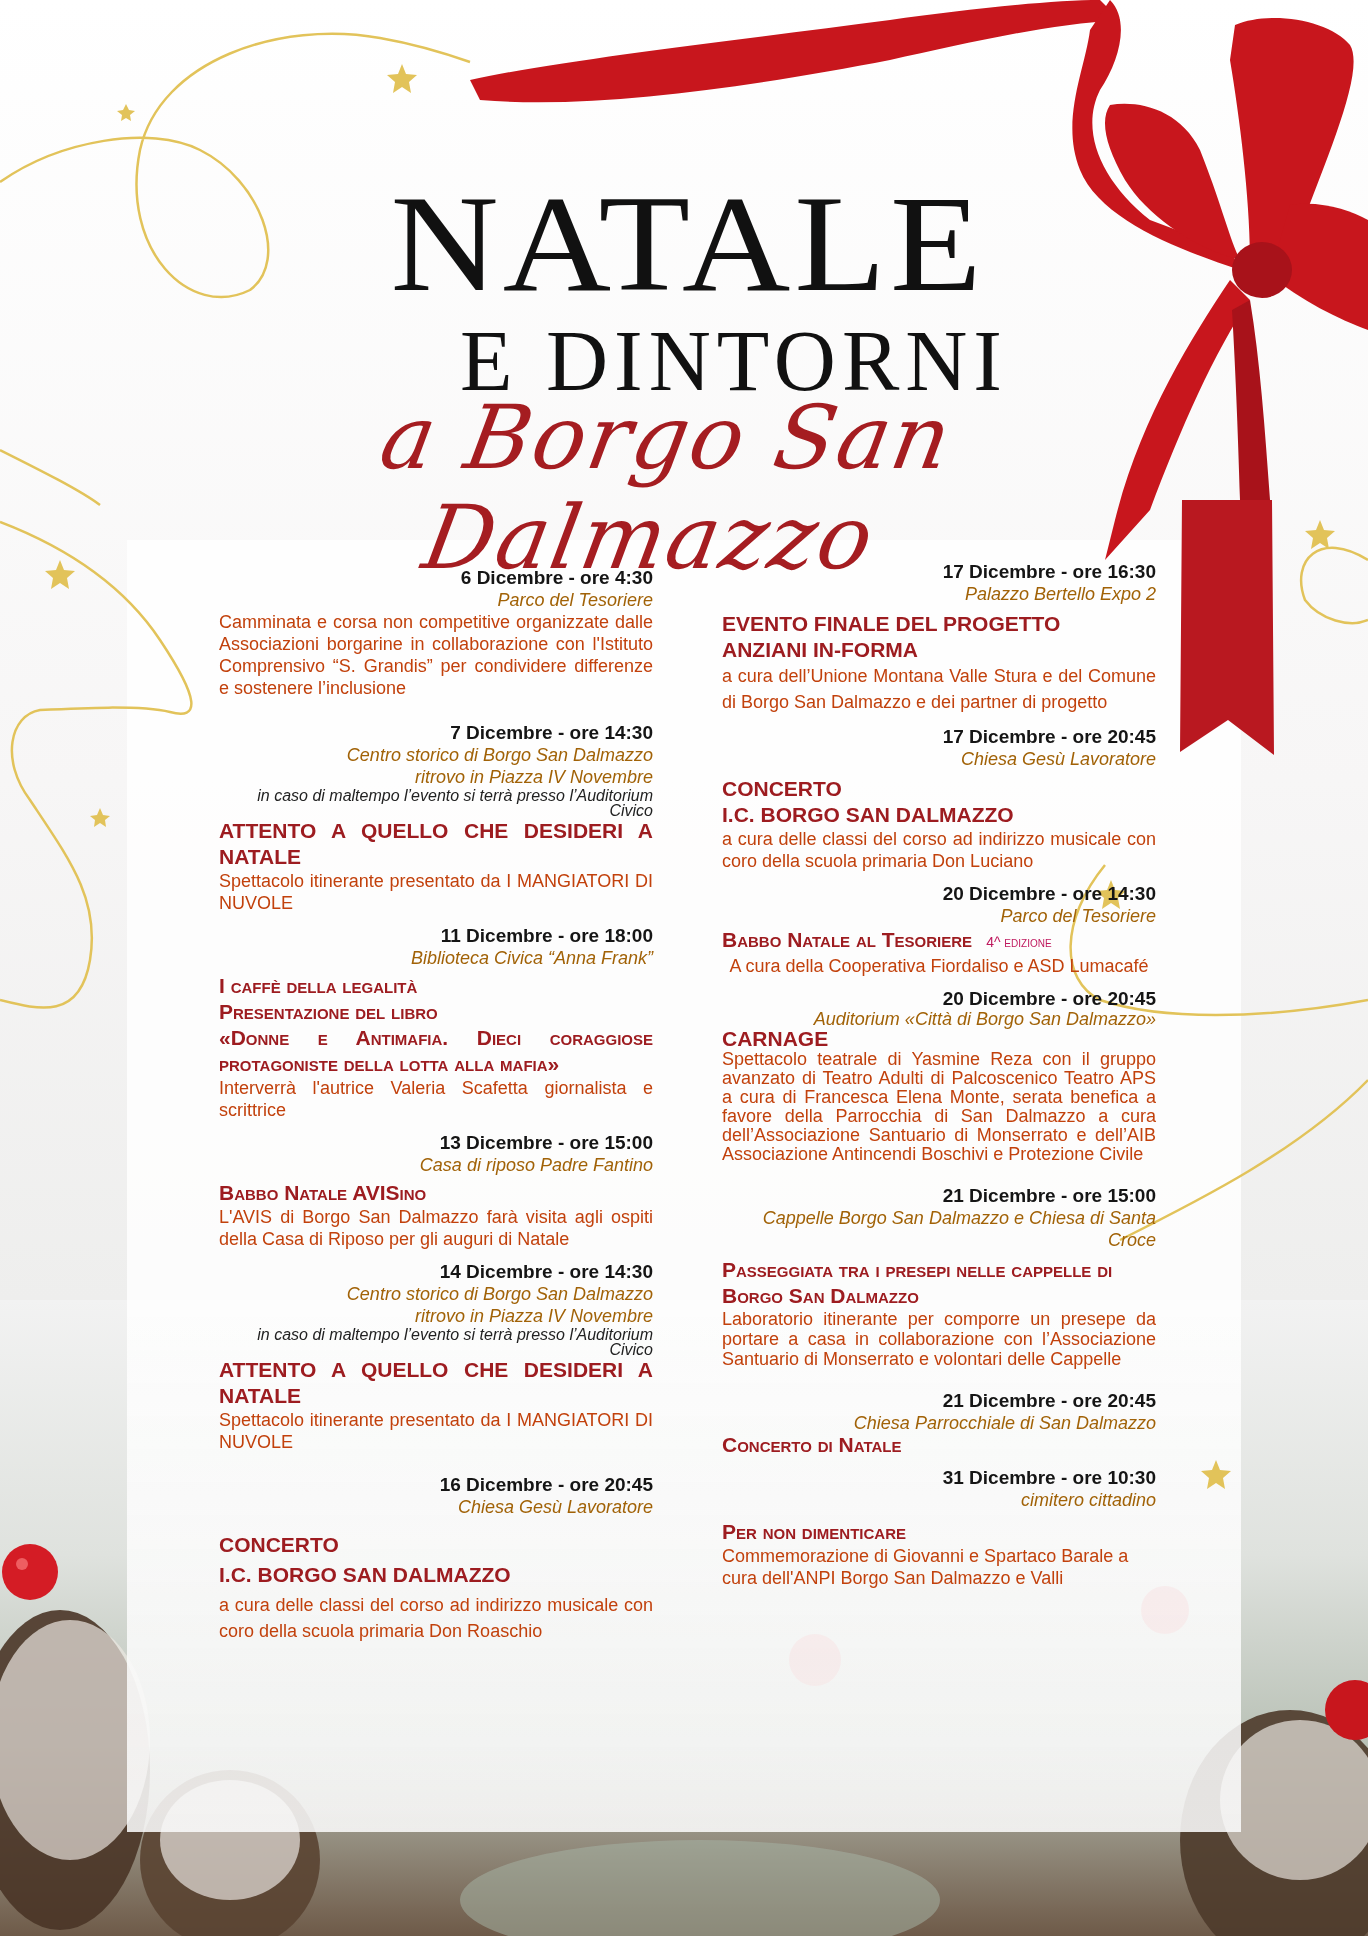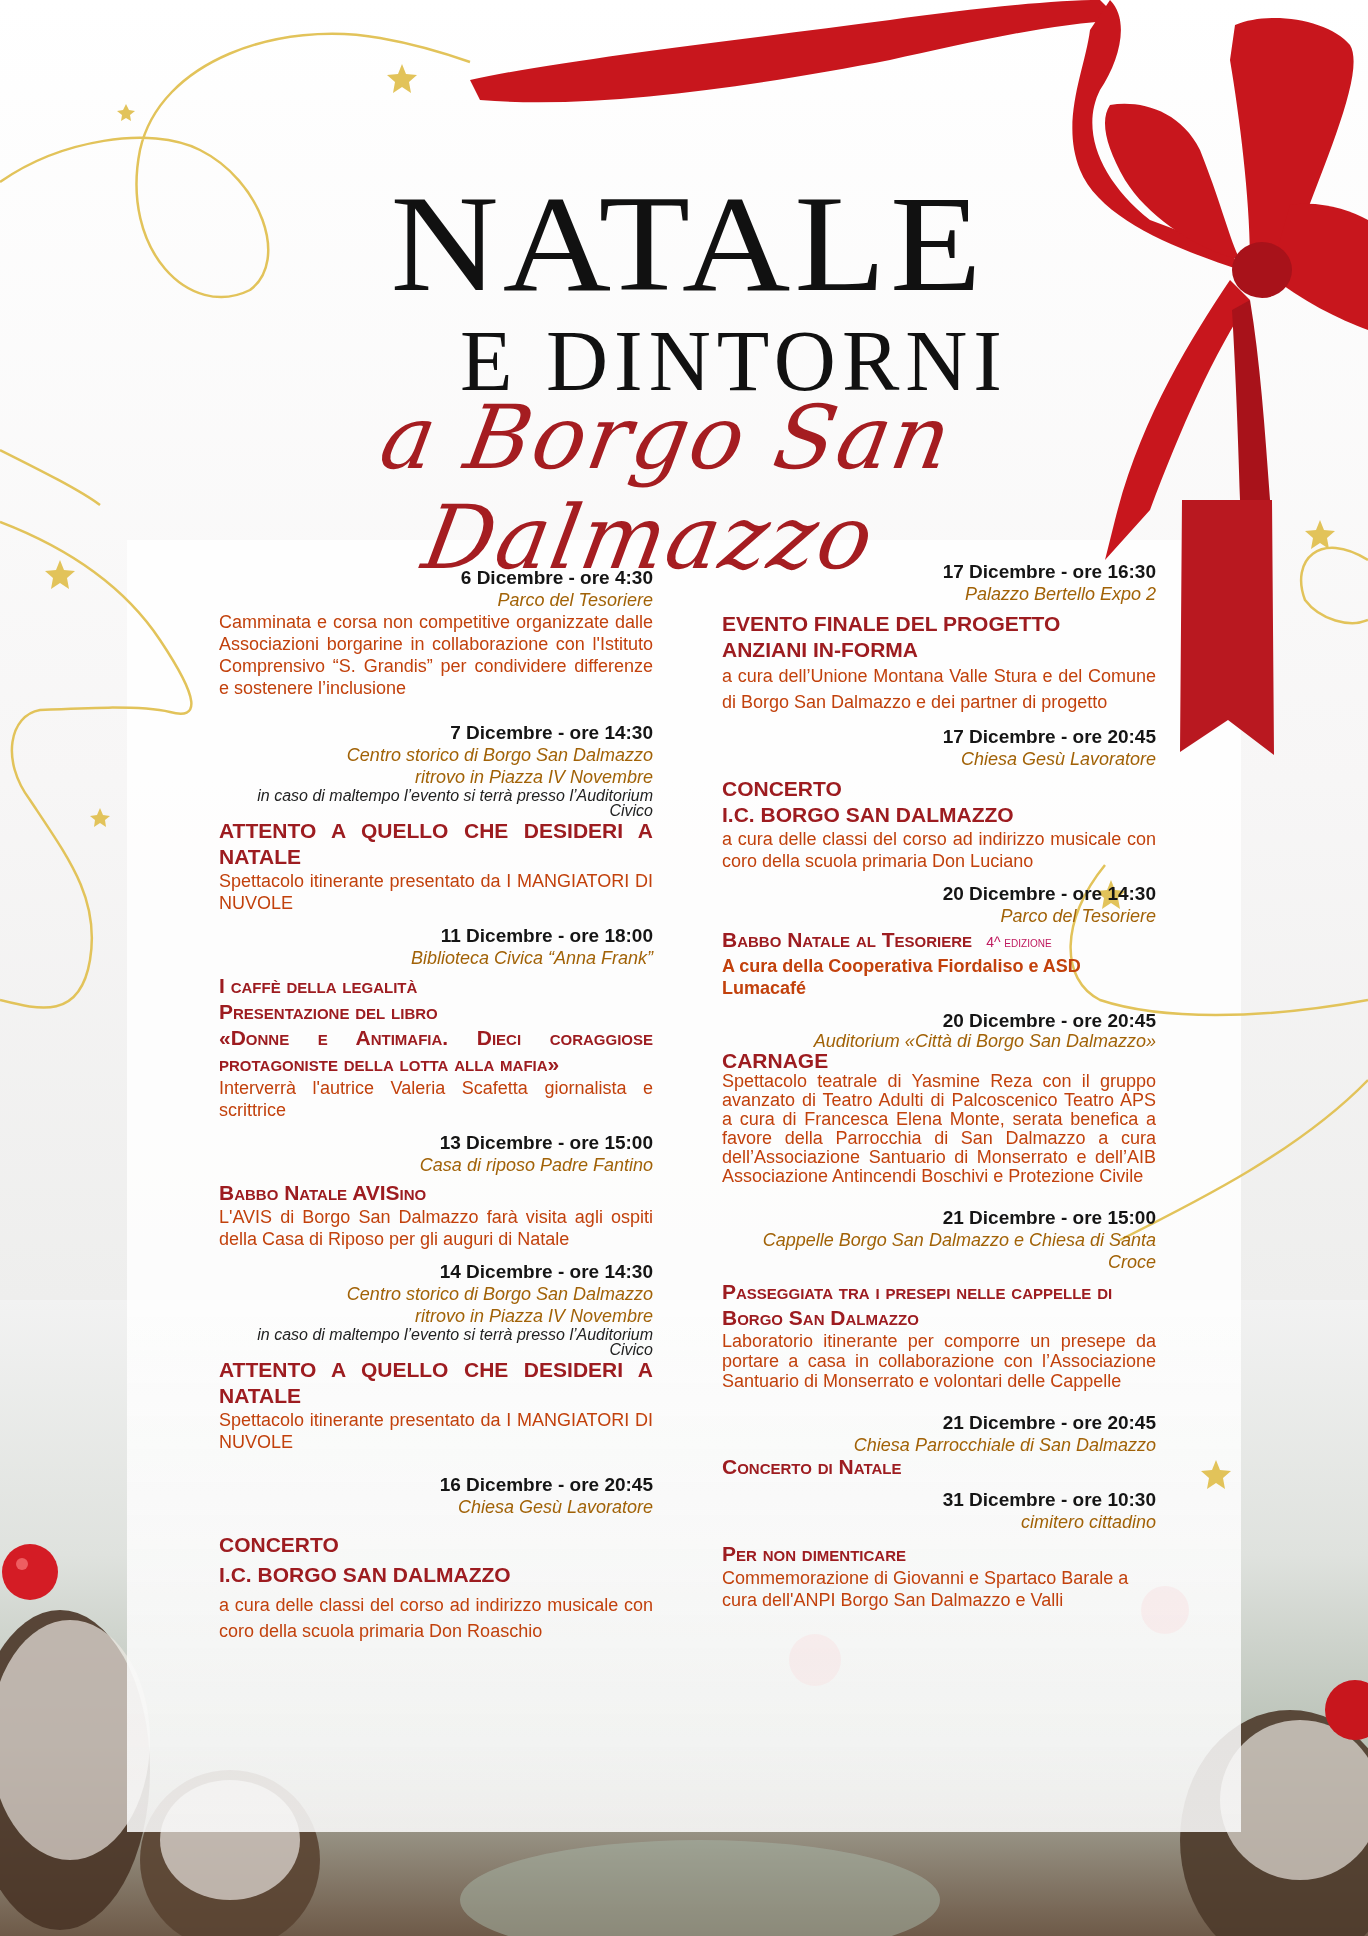--- a/index.html
+++ b/index.html
@@ -200,21 +200,21 @@
     <div class="heading">I.C. BORGO SAN DALMAZZO</div>
     <div class="desc">a cura delle classi del corso ad indirizzo musicale con coro della scuola primaria Don Luciano</div>
   </div>
 
   <div class="event">
     <div class="date">20 Dicembre - ore 14:30</div>
     <div class="place">Parco del Tesoriere</div>
     <div class="heading sc" style="text-align:left;">
       <span>Babbo Natale al Tesoriere</span><span class="edition">4^ edizione</span>
     </div>
-    <div class="desc" style="text-align:left;font-weight:bold;">A cura della Cooperativa Fiordaliso e ASD Lumacafé</div>
+    <div class="desc" style="text-align:center;">A cura della Cooperativa Fiordaliso e ASD Lumacafé</div>
   </div>
 
   <div class="event">
     <div class="date">20 Dicembre - ore 20:45</div>
     <div class="place" style="line-height:18px;">Auditorium «Città di Borgo San Dalmazzo»</div>
     <div class="heading" style="line-height:22px;">CARNAGE</div>
     <div class="desc" style="line-height:19px;">Spettacolo teatrale di Yasmine Reza con il gruppo avanzato di Teatro Adulti di Palcoscenico Teatro APS a cura di Francesca Elena Monte, serata benefica a favore della Parrocchia di San Dalmazzo a cura dell’Associazione Santuario di Monserrato e dell’AIB Associazione Antincendi Boschivi e Protezione Civile</div>
   </div>
 
   <div class="event gap-20">

